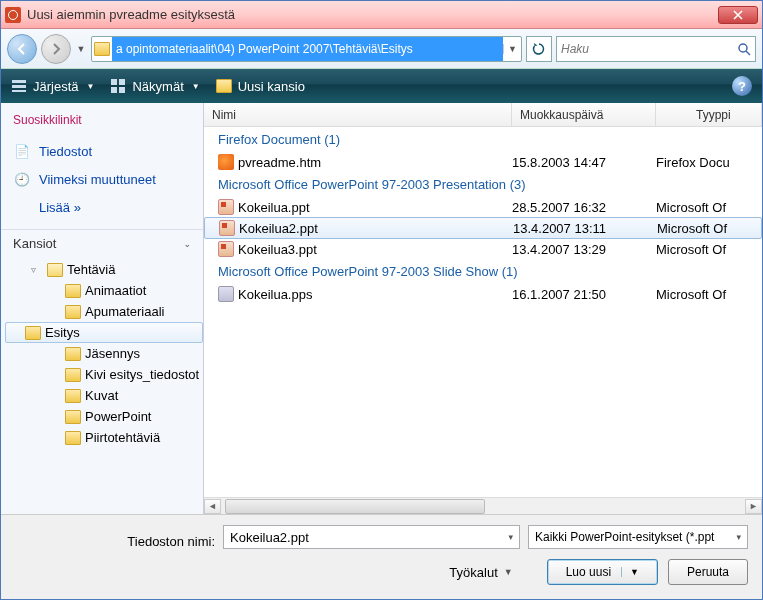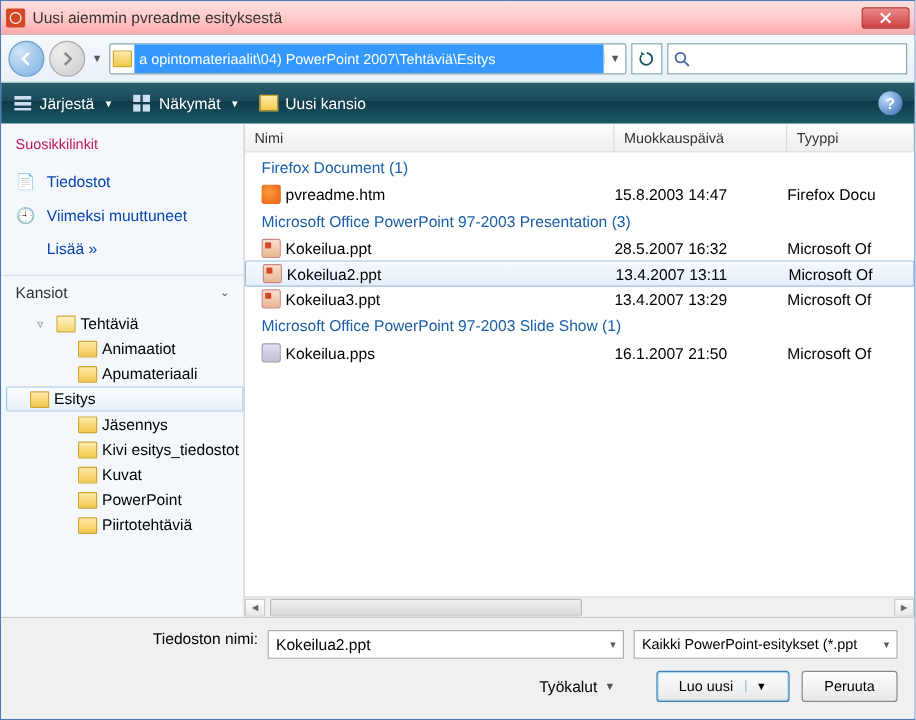--- a/index.html
+++ b/index.html
@@ -51,21 +51,21 @@
 .folder-icon.open { background: linear-gradient(#fff2c5, #f5d870); }
 .tree-exp { width: 12px; flex-shrink: 0; color: #888; font-size: 10px; }
 .tree-indent-1 { padding-left: 26px; }
 .tree-indent-2 { padding-left: 44px; }
 
 .main { flex: 1; display: flex; flex-direction: column; overflow: hidden; }
 .col-headers { height: 24px; display: flex; border-bottom: 1px solid #ddd; background: linear-gradient(#fdfdfd, #f0f0f0); }
 .col-h { padding: 4px 8px; border-right: 1px solid #ddd; font-size: 12px; color: #333; display: flex; align-items: center; }
 .col-name { width: 308px; }
 .col-date { width: 144px; }
-.col-type { flex: 1; }
+.col-type { flex: 1; margin-left: 32px; }
 
 .file-list { flex: 1; overflow: auto; }
 .group-hdr { color: #1a5fa6; padding: 5px 14px; font-size: 13px; position: relative; }
 .group-hdr::after { content: ""; position: absolute; left: 14px; right: 8px; bottom: 2px; height: 0; }
 .file-row { display: flex; align-items: center; font-size: 13px; padding: 2px 0; }
 .file-row.selected { background: linear-gradient(#f6faff, #e4effa); border: 1px solid #9cbce0; border-radius: 2px; }
 .file-row .icon-cell { width: 34px; display: flex; justify-content: flex-end; padding-right: 4px; }
 .file-row .name-cell { width: 274px; }
 .file-row .date-cell { width: 144px; }
 .file-row .type-cell { flex: 1; overflow: hidden; white-space: nowrap; }
@@ -74,21 +74,21 @@
 .ppt-icon { background: linear-gradient(#f8e0d0, #e8b890); border: 1px solid #c88; position: relative; }
 .ppt-icon::after { content: ""; position: absolute; left: 2px; top: 2px; width: 5px; height: 5px; background: #d24726; }
 .pps-icon { background: linear-gradient(#e0e0f0, #c0c0d8); border: 1px solid #99a; }
 
 .scroll-track { height: 17px; background: #f0f0f0; border-top: 1px solid #ddd; display: flex; align-items: center; }
 .scroll-btn { width: 17px; height: 15px; background: linear-gradient(#fdfdfd, #e8e8e8); border: 1px solid #ccc; display: flex; align-items: center; justify-content: center; font-size: 9px; color: #666; }
 .scroll-thumb { height: 15px; background: linear-gradient(#f0f0f0, #d8d8d8); border: 1px solid #bbb; border-radius: 2px; width: 260px; margin-left: 4px; }
 
 
 .footer { padding: 10px 14px 14px; background: #f0f0f0; border-top: 1px solid #ccc; }
-.footer-row { display: flex; align-items: flex-start; gap: 8px; margin-bottom: 10px; }
+.footer-row { display: flex; align-items: flex-end; gap: 8px; margin-bottom: 10px; }
 .footer-label { text-align: right; font-size: 13px; }
 .fn-label { width: 200px; }
 .filename-input { flex: 1; height: 24px; border: 1px solid #abadb3; padding: 0 6px; font-size: 13px; background: #fff; display: flex; align-items: center; justify-content: space-between; }
 .filter-dd { width: 220px; height: 24px; border: 1px solid #abadb3; background: #fff; display: flex; align-items: center; justify-content: space-between; padding: 0 6px; font-size: 12px; overflow: hidden; white-space: nowrap; }
 .footer-row2 { display: flex; align-items: center; justify-content: flex-end; gap: 10px; }
 .tools-btn { display: flex; align-items: center; gap: 6px; font-size: 13px; padding: 4px 2px; }
 .btn { height: 26px; padding: 0 18px; border: 1px solid #888; border-radius: 3px; background: linear-gradient(#fdfdfd, #e8e8e8); font-size: 12px; display: flex; align-items: center; }
 .btn.primary { border: 1px solid #3c7fb1; box-shadow: 0 0 0 1px #b0d8f0 inset; }
 .dd-arrow { font-size: 9px; color: #555; }
 </style>
@@ -130,20 +130,21 @@
           <span class="dd-arrow">▼</span>
         </div>
     </div>
     <div class="refresh-btn">
       <svg viewBox="0 0 14 14" width="14" height="14">
           <path d="M7 2 A5 5 0 1 1 2.5 4" stroke="#156" stroke-width="1.5" fill="none"></path>
           <path d="M2 1 L2.5 4 L5.5 3.5 Z" fill="#156"></path>
         </svg>
     </div>
     <div class="search-box">
+      <input placeholder="Haku" style="">
       <div class="search-icon-wrap">
         <svg viewBox="0 0 14 14" width="14" height="14">
             <circle cx="6" cy="6" r="4" stroke="#46a" stroke-width="1.5" fill="none"></circle>
             <path d="M9 9 L13 13" stroke="#46a" stroke-width="1.5"></path>
           </svg>
       </div>
     </div>
   </div>
 
   <div class="toolbar">

